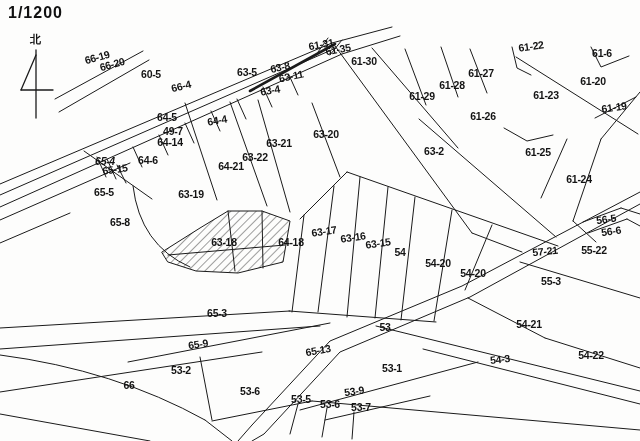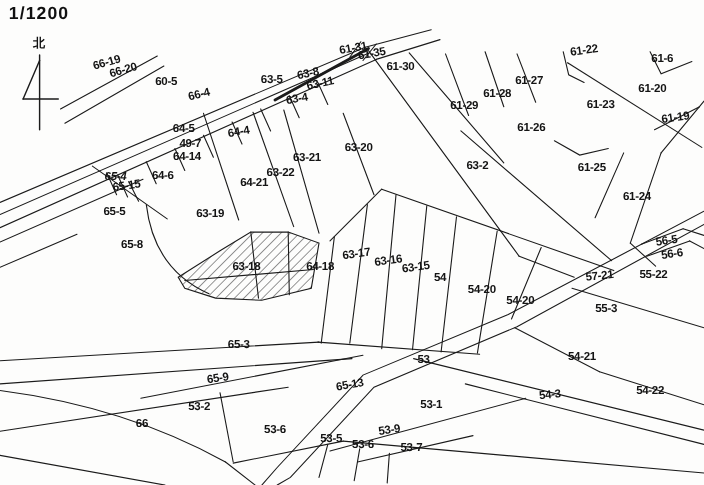--- a/index.html
+++ b/index.html
@@ -202,17 +202,17 @@
       <div class="plabel" style="left: 392px; top: 368px; transform: translate(-50%, -50%);">53-1</div>
       <div class="plabel" style="left: 385px; top: 327px; transform: translate(-50%, -50%);">53</div>
       <div class="plabel" style="left: 217px; top: 313px; transform: translate(-50%, -50%);">65-3</div>
       <div class="plabel" style="left: 198px; top: 344px; transform: translate(-50%, -50%) rotate(-8deg);">65-9</div>
       <div class="plabel" style="left: 318px; top: 350px; transform: translate(-50%, -50%) rotate(-10deg);">65-13</div>
       <div class="plabel" style="left: 181px; top: 370px; transform: translate(-50%, -50%);">53-2</div>
       <div class="plabel" style="left: 129px; top: 385px; transform: translate(-50%, -50%);">66</div>
       <div class="plabel" style="left: 250px; top: 391px; transform: translate(-50%, -50%);">53-6</div>
       <div class="plabel" style="left: 301px; top: 399px; transform: translate(-50%, -50%);">53-5</div>
       <div class="plabel" style="left: 330px; top: 404px; transform: translate(-50%, -50%);">53-6</div>
-      <div class="plabel" style="left: 358px; top: 407px; transform: translate(-50%, -50%); padding-left: 32px;">53-7</div>
+      <div class="plabel" style="left: 345px; top: 407px; transform: translate(-50%, -50%); padding-left: 32px;">53-7</div>
       <div class="plabel" style="left: 354px; top: 391px; transform: translate(-50%, -50%) rotate(-8deg);">53-9</div>
     </div>
 
 </div>
 
 </body></html>

